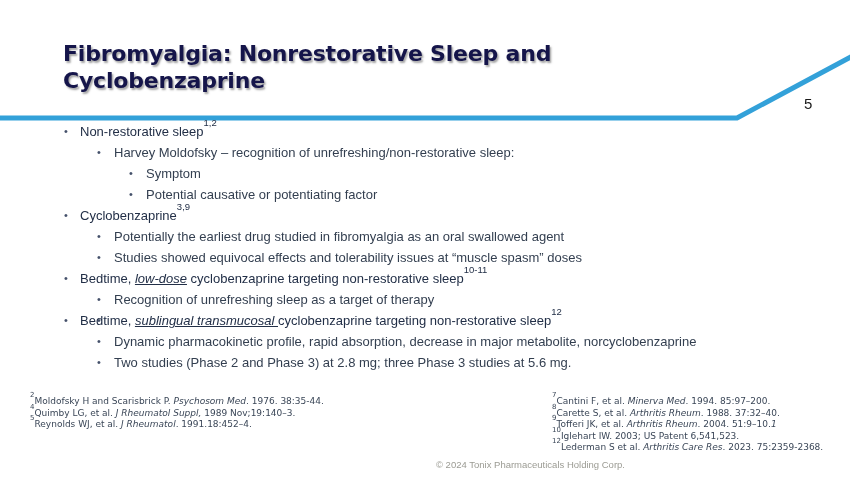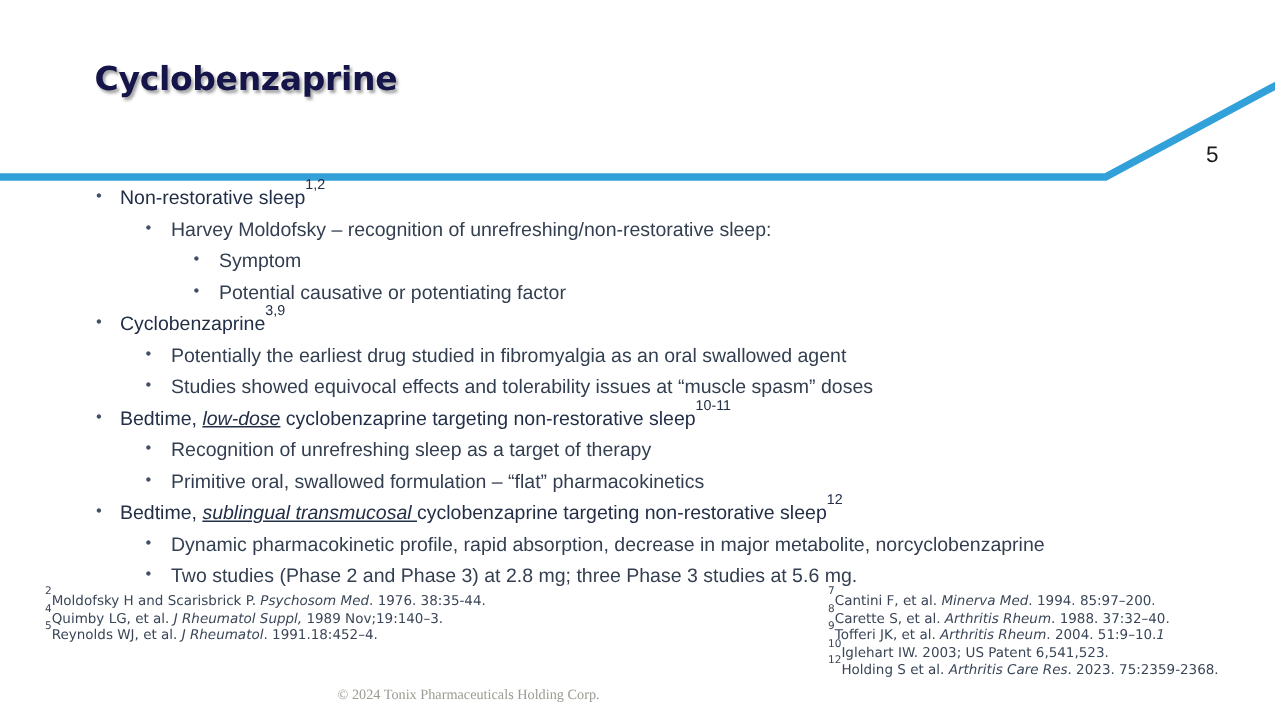--- a/index.html
+++ b/index.html
@@ -43,64 +43,65 @@
     font-family:"DejaVu Sans", sans-serif;
     font-size:9px;line-height:11.5px;color:#3A4657;
   }
   .fn-left{left:30px;width:300px;}
   .fn-right{left:552px;width:296px;}
   .fn sup, .fn .fnsup{font-size:7px;position:relative;top:-3px;line-height:0;}
   .fn .it{font-style:italic;}
   
   .copyright{
     position:absolute;left:225px;top:459px;width:400px;
-    text-align:left;
-    font-family:Liberation Serif, serif;
+    text-align:right;
+    font-family:Liberation Sans, sans-serif;
     font-size:9.5px;color:#9B9B93;
   }
 </style>
 </head>
 <body>
 
 <div class="slide">
 
   <div class="title">
+    <div>Fibromyalgia: Nonrestorative Sleep and</div>
     <div>Cyclobenzaprine</div>
   </div>
 
   <svg class="accent-svg" width="850" height="479" viewBox="0 0 850 479" aria-hidden="true">
     <polyline id="accent-polyline" points="-4,118 737,118 858,53" fill="none" stroke="#33A1D9" stroke-width="5"></polyline>
   </svg>
 
   <div class="page-num">5</div>
 
   <div class="content" id="content">
       <div class="row lvl1"><span class="marker">•</span><span class="txt"><span>Non-restorative sleep</span><sup class="sup">1,2</sup></span></div>
       <div class="row lvl2"><span class="marker">•</span><span class="txt"><span>Harvey Moldofsky – recognition of unrefreshing/non-restorative sleep:</span></span></div>
       <div class="row lvl3"><span class="marker">•</span><span class="txt"><span>Symptom</span></span></div>
       <div class="row lvl3"><span class="marker">•</span><span class="txt"><span>Potential causative or potentiating factor</span></span></div>
       <div class="row lvl1"><span class="marker">•</span><span class="txt"><span>Cyclobenzaprine</span><sup class="sup">3,9</sup></span></div>
       <div class="row lvl2"><span class="marker">•</span><span class="txt"><span>Potentially the earliest drug studied in fibromyalgia as an oral swallowed agent</span></span></div>
       <div class="row lvl2"><span class="marker">•</span><span class="txt"><span>Studies showed equivocal effects and tolerability issues at “muscle spasm” doses</span></span></div>
       <div class="row lvl1"><span class="marker">•</span><span class="txt"><span>Bedtime, </span><span class="emph">low-dose</span><span> cyclobenzaprine targeting non-restorative sleep</span><sup class="sup">10-11</sup></span></div>
       <div class="row lvl2"><span class="marker">•</span><span class="txt"><span>Recognition of unrefreshing sleep as a target of therapy</span></span></div>
-      <div class="row lvl2"><span class="marker">•</span><span class="txt"><span>Primitive oral, swallowed formulation – “flat” pharmacokinetics</span></span></div>
+      <div class="row lvl2"><span class="marker">•</span></div>
       <div class="row lvl1"><span class="marker">•</span><span class="txt"><span>Bedtime, </span><span class="emph">sublingual transmucosal </span><span>cyclobenzaprine targeting non-restorative sleep</span><sup class="sup">12</sup></span></div>
       <div class="row lvl2"><span class="marker">•</span><span class="txt"><span>Dynamic pharmacokinetic profile, rapid absorption, decrease in major metabolite, norcyclobenzaprine</span></span></div>
       <div class="row lvl2"><span class="marker">•</span><span class="txt"><span>Two studies (Phase 2 and Phase 3) at 2.8 mg; three Phase 3 studies at 5.6 mg.</span></span></div>
     </div>
 
   <div class="footnotes fn-left" id="fn-left">
       <div class="fn"><sup class="fnsup">2</sup><span>Moldofsky H and Scarisbrick P. </span><span class="it">Psychosom Med</span><span>. 1976. 38:35-44.</span></div>
       <div class="fn"><sup class="fnsup">4</sup><span>Quimby LG, et al.  </span><span class="it">J Rheumatol Suppl,</span><span> 1989 Nov;19:140–3.</span></div>
       <div class="fn"><sup class="fnsup">5</sup><span>Reynolds WJ, et al.  </span><span class="it">J Rheumatol</span><span>. 1991.18:452–4.</span></div>
     </div>
   <div class="footnotes fn-right" id="fn-right">
       <div class="fn"><sup class="fnsup">7</sup><span>Cantini F, et al. </span><span class="it">Minerva Med</span><span>. 1994. 85:97–200.</span></div>
       <div class="fn"><sup class="fnsup">8</sup><span>Carette S, et al.  </span><span class="it">Arthritis Rheum</span><span>. 1988. 37:32–40.</span></div>
       <div class="fn"><sup class="fnsup">9</sup><span>Tofferi JK, et al.  </span><span class="it">Arthritis Rheum</span><span>. 2004. 51:9–10.</span><span class="it">1</span></div>
       <div class="fn"><sup class="fnsup">10</sup><span>Iglehart IW. 2003; US Patent 6,541,523.</span></div>
-      <div class="fn"><sup class="fnsup">12</sup><span>Holding S et al. </span><span class="it">Arthritis Care Res</span><span>. 2023. 75:2359-2368.</span></div>
+      <div class="fn"><sup class="fnsup">12</sup><span>Lederman S et al. </span><span class="it">Arthritis Care Res</span><span>. 2023. 75:2359-2368.</span></div>
     </div>
 
   <div class="copyright">© 2024 Tonix Pharmaceuticals Holding Corp.</div>
 
 </div>
 
 </body></html>

